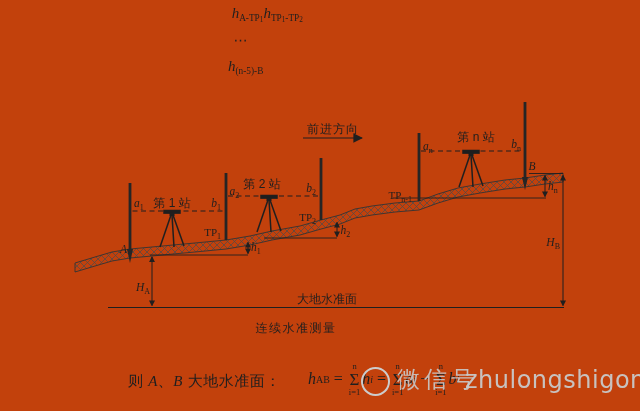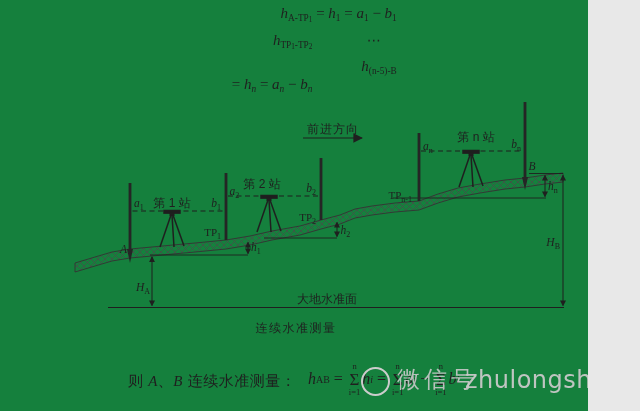--- a/index.html
+++ b/index.html
@@ -1,16 +1,16 @@
 <!DOCTYPE html>
 <html><head>
 <meta charset="utf-8">
 <style>
   html,body{margin:0;padding:0;background:#e8e8e8;}
-  .stage{position:relative;width:588px;height:411px;background:#15803d;overflow:hidden;
+  .stage{position:relative;width:640px;height:411px;background:#c2410c;overflow:hidden;
          font-family:"Liberation Sans","DejaVu Sans",sans-serif;color:#1f1f1f;}
   svg text{fill:#1f1f1f;}
 
   
   .t0{font-family:"Liberation Serif","DejaVu Serif",serif;font-style:italic;}
   .t4{font-style:normal;}
   .t1{font-family:"Liberation Serif","DejaVu Serif",serif;font-style:italic;font-size:62%;vertical-align:-0.35em;}
   .t3{font-family:"Liberation Serif","DejaVu Serif",serif;font-style:normal;font-size:62%;vertical-align:-0.35em;}
   .t2{font-family:"Liberation Serif","DejaVu Serif",serif;font-style:normal;font-size:48%;vertical-align:-0.62em;}
   .sig{display:inline-flex;flex-direction:column;align-items:center;vertical-align:middle;
@@ -47,26 +47,24 @@
   .tp{font-family:"Liberation Serif","DejaVu Serif",serif;font-size:11px;}
   .svsub{font-size:8px;font-style:normal;}
 </style>
 </head>
 <body>
 
 <div class="stage">
 
   <div id="formulas">
     <div class="fl"><span class="t0">h</span><span class="t3">A-TP</span><span class="t2">1</span></div>
-    <div class="fr"><span class="t4"> = </span><span class="t0">h</span><span class="t3">1</span><span class="t4"> = </span><span class="t0">a</span><span class="t3">1</span><span class="t4"> − </span><span class="t0">b</span><span class="t3">1</span></div>
     <div class="fl"><span class="t0">h</span><span class="t3">TP</span><span class="t2">1</span><span class="t3">-TP</span><span class="t2">2</span></div>
     <div class="fdots">⋯</div>
     <div></div>
     <div class="fl"><span class="t0">h</span><span class="t3">(n-5)-B</span></div>
-    <div class="fr"><span class="t4"> = </span><span class="t0">h</span><span class="t1">n</span><span class="t4"> = </span><span class="t0">a</span><span class="t1">n</span><span class="t4"> − </span><span class="t0">b</span><span class="t1">n</span></div>
   </div>
 
   <svg width="640" height="411" viewBox="0 0 640 411" style="position:absolute;left:0;top:0;">
     <defs>
       <marker id="ar" viewBox="0 0 10 10" refX="8.5" refY="5" markerWidth="6" markerHeight="6" orient="auto-start-reverse">
         <path d="M0,0 L10,5 L0,10 z" fill="#1f1f1f"></path>
       </marker>
       <marker id="arb" viewBox="0 0 10 10" refX="9" refY="5" markerWidth="9" markerHeight="8" orient="auto">
         <path d="M0,0 L10,5 L0,10 z" fill="#1f1f1f"></path>
       </marker>
@@ -158,20 +156,20 @@
     <text class="lt" x="251" y="251"><tspan>h</tspan><tspan class="svsub" dy="3">1</tspan></text>
     <text class="lt" x="340.5" y="234"><tspan>h</tspan><tspan class="svsub" dy="3">2</tspan></text>
     <text class="lt" x="548" y="190"><tspan>h</tspan><tspan class="svsub" dy="3">n</tspan></text>
     <text class="lt" x="150" y="291" text-anchor="end"><tspan>H</tspan><tspan class="svsub" dy="3">A</tspan></text>
     <text class="lt" x="560" y="246" text-anchor="end"><tspan>H</tspan><tspan class="svsub" dy="3">B</tspan></text>
 
     <text class="zh" x="327" y="303" text-anchor="middle" font-size="12.5">大地水准面</text>
     <text class="zh" x="296" y="332" text-anchor="middle" font-size="13" letter-spacing="1.5">连续水准测量</text>
   </svg>
 
-  <div id="concl-text"><span class="t4">则 </span><span class="t0">A</span><span class="t4">、</span><span class="t0">B</span><span class="t4"> 连续水准测量：</span></div>
+  <div id="concl-text"><span class="t4">则 </span><span class="t0">A</span><span class="t4">、</span><span class="t0">B</span><span class="t4"> 大地水准面：</span></div>
   <div id="concl-formula"><span class="t0">h</span><span class="t3">AB</span><span class="t4"> = </span><span class="sig"><span class="lim">n</span><span class="sg">Σ</span><span class="lim">i=1</span></span><span class="t0">h</span><span class="t1">i</span><span class="t4"> = </span><span class="sig"><span class="lim">n</span><span class="sg">Σ</span><span class="lim">i=1</span></span><span class="t0">a</span><span class="t1">i</span><span class="t4"> − </span><span class="sig"><span class="lim">n</span><span class="sg">Σ</span><span class="lim">i=1</span></span><span class="t0">b</span><span class="t1">i</span></div>
 
   <div class="wm" id="wm-circle"></div>
   <div class="wm" id="wm-zh">微信号</div>
   <div class="wm" id="wm-latin">zhulongshigong</div>
 
 </div>
 
 </body></html>

